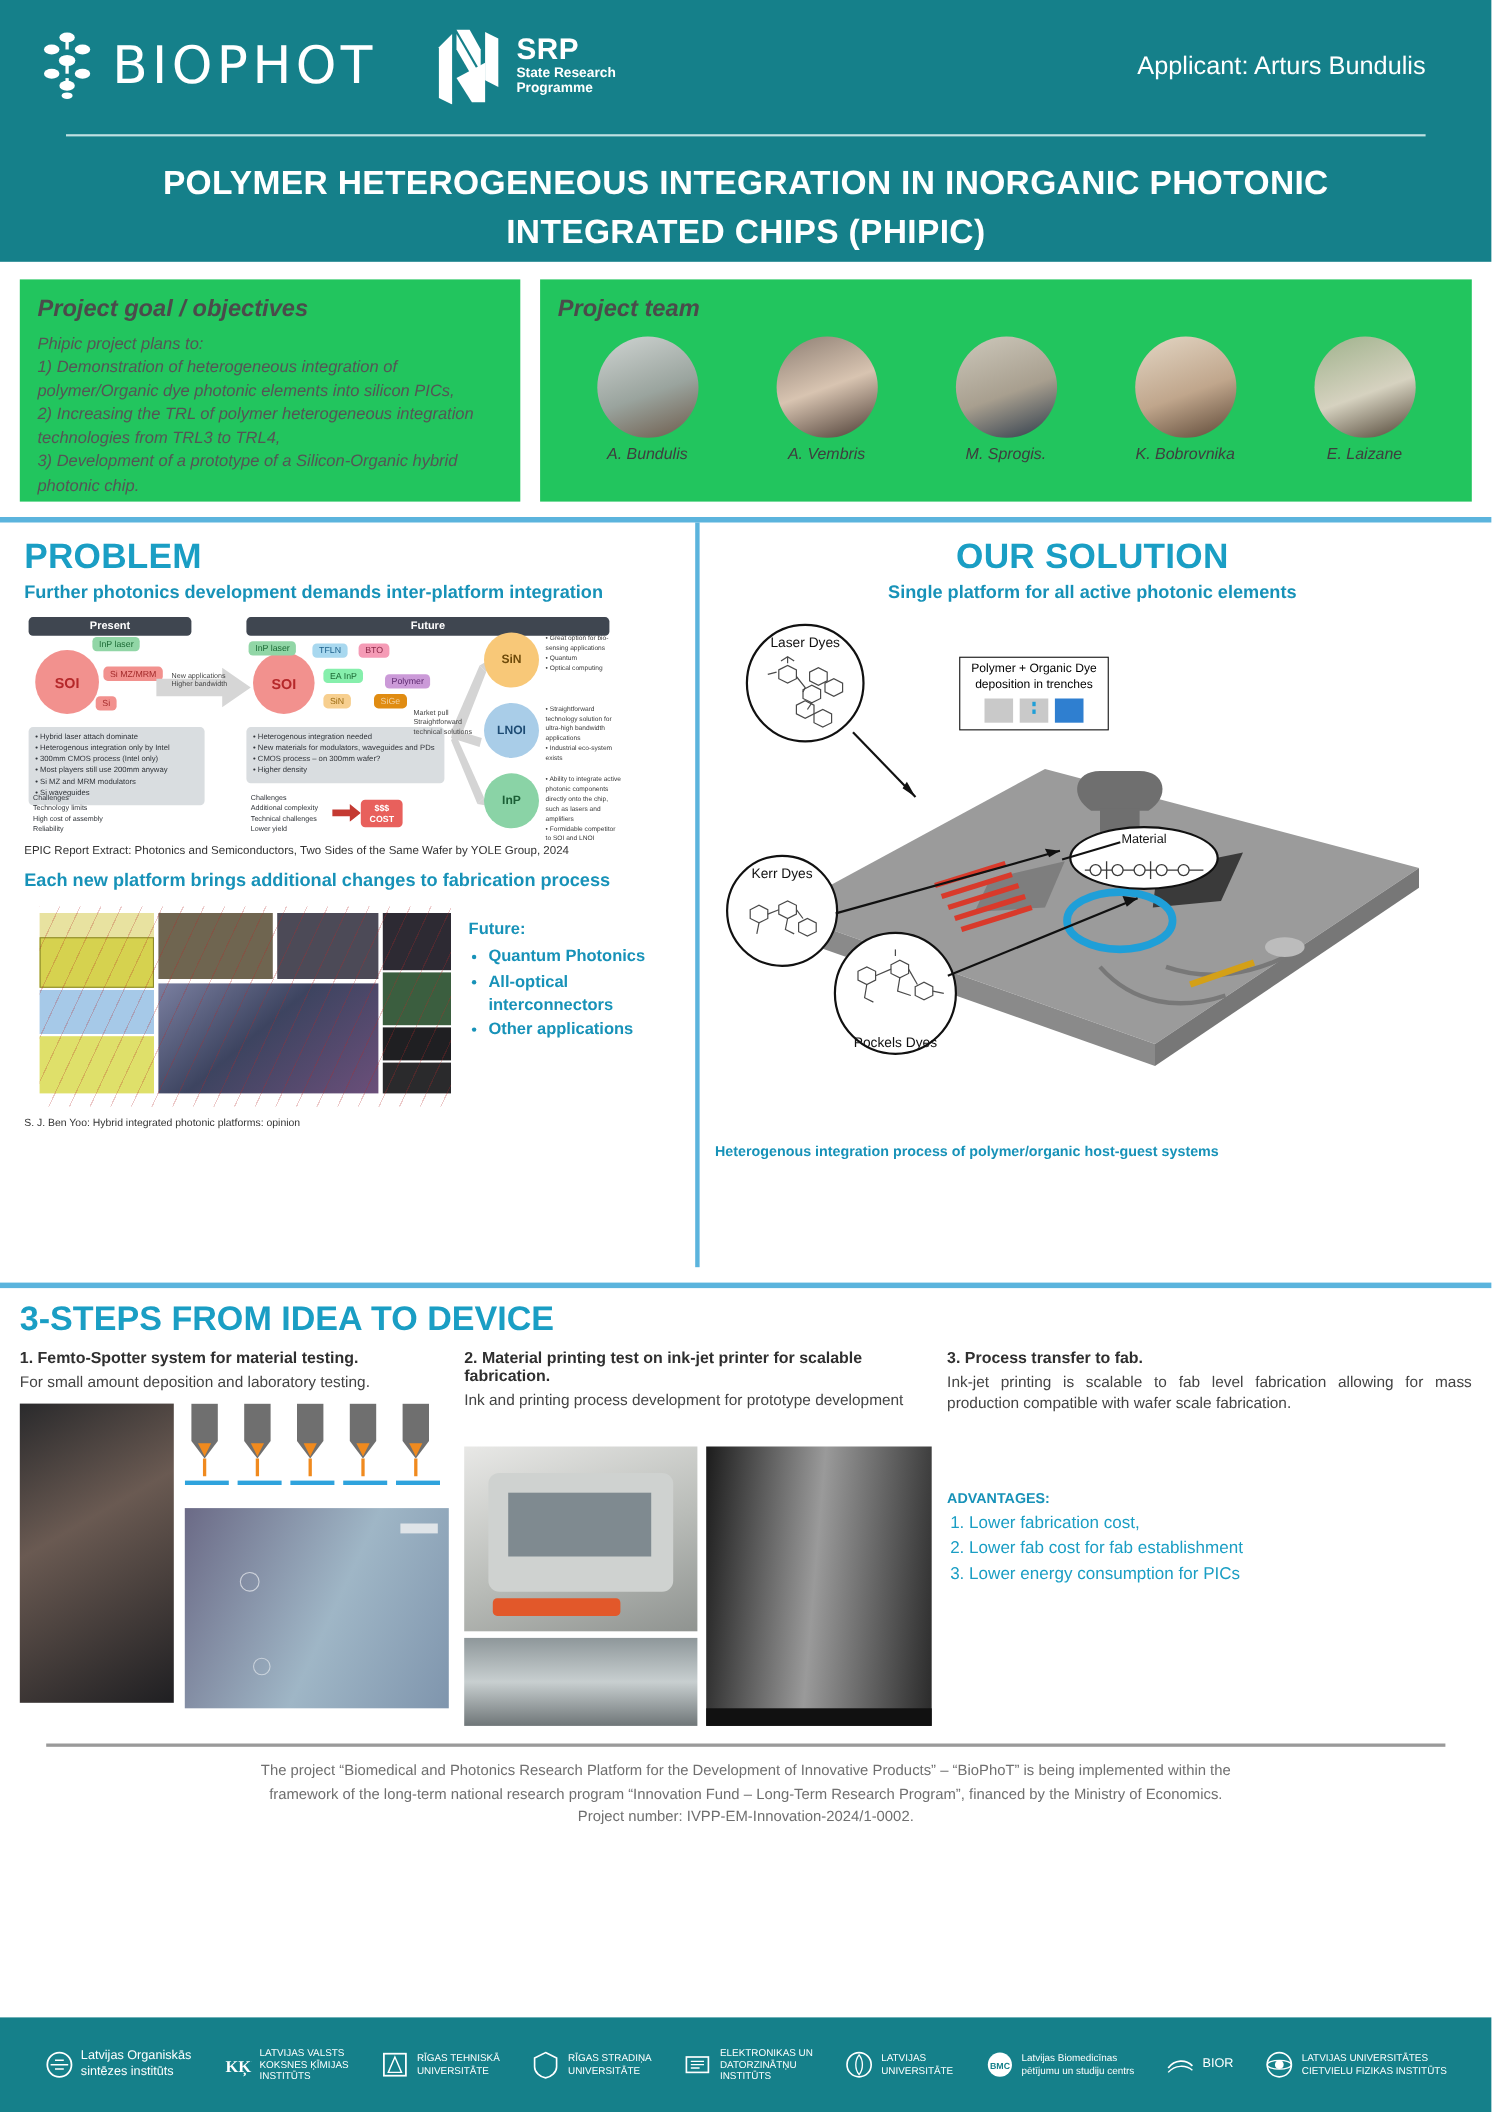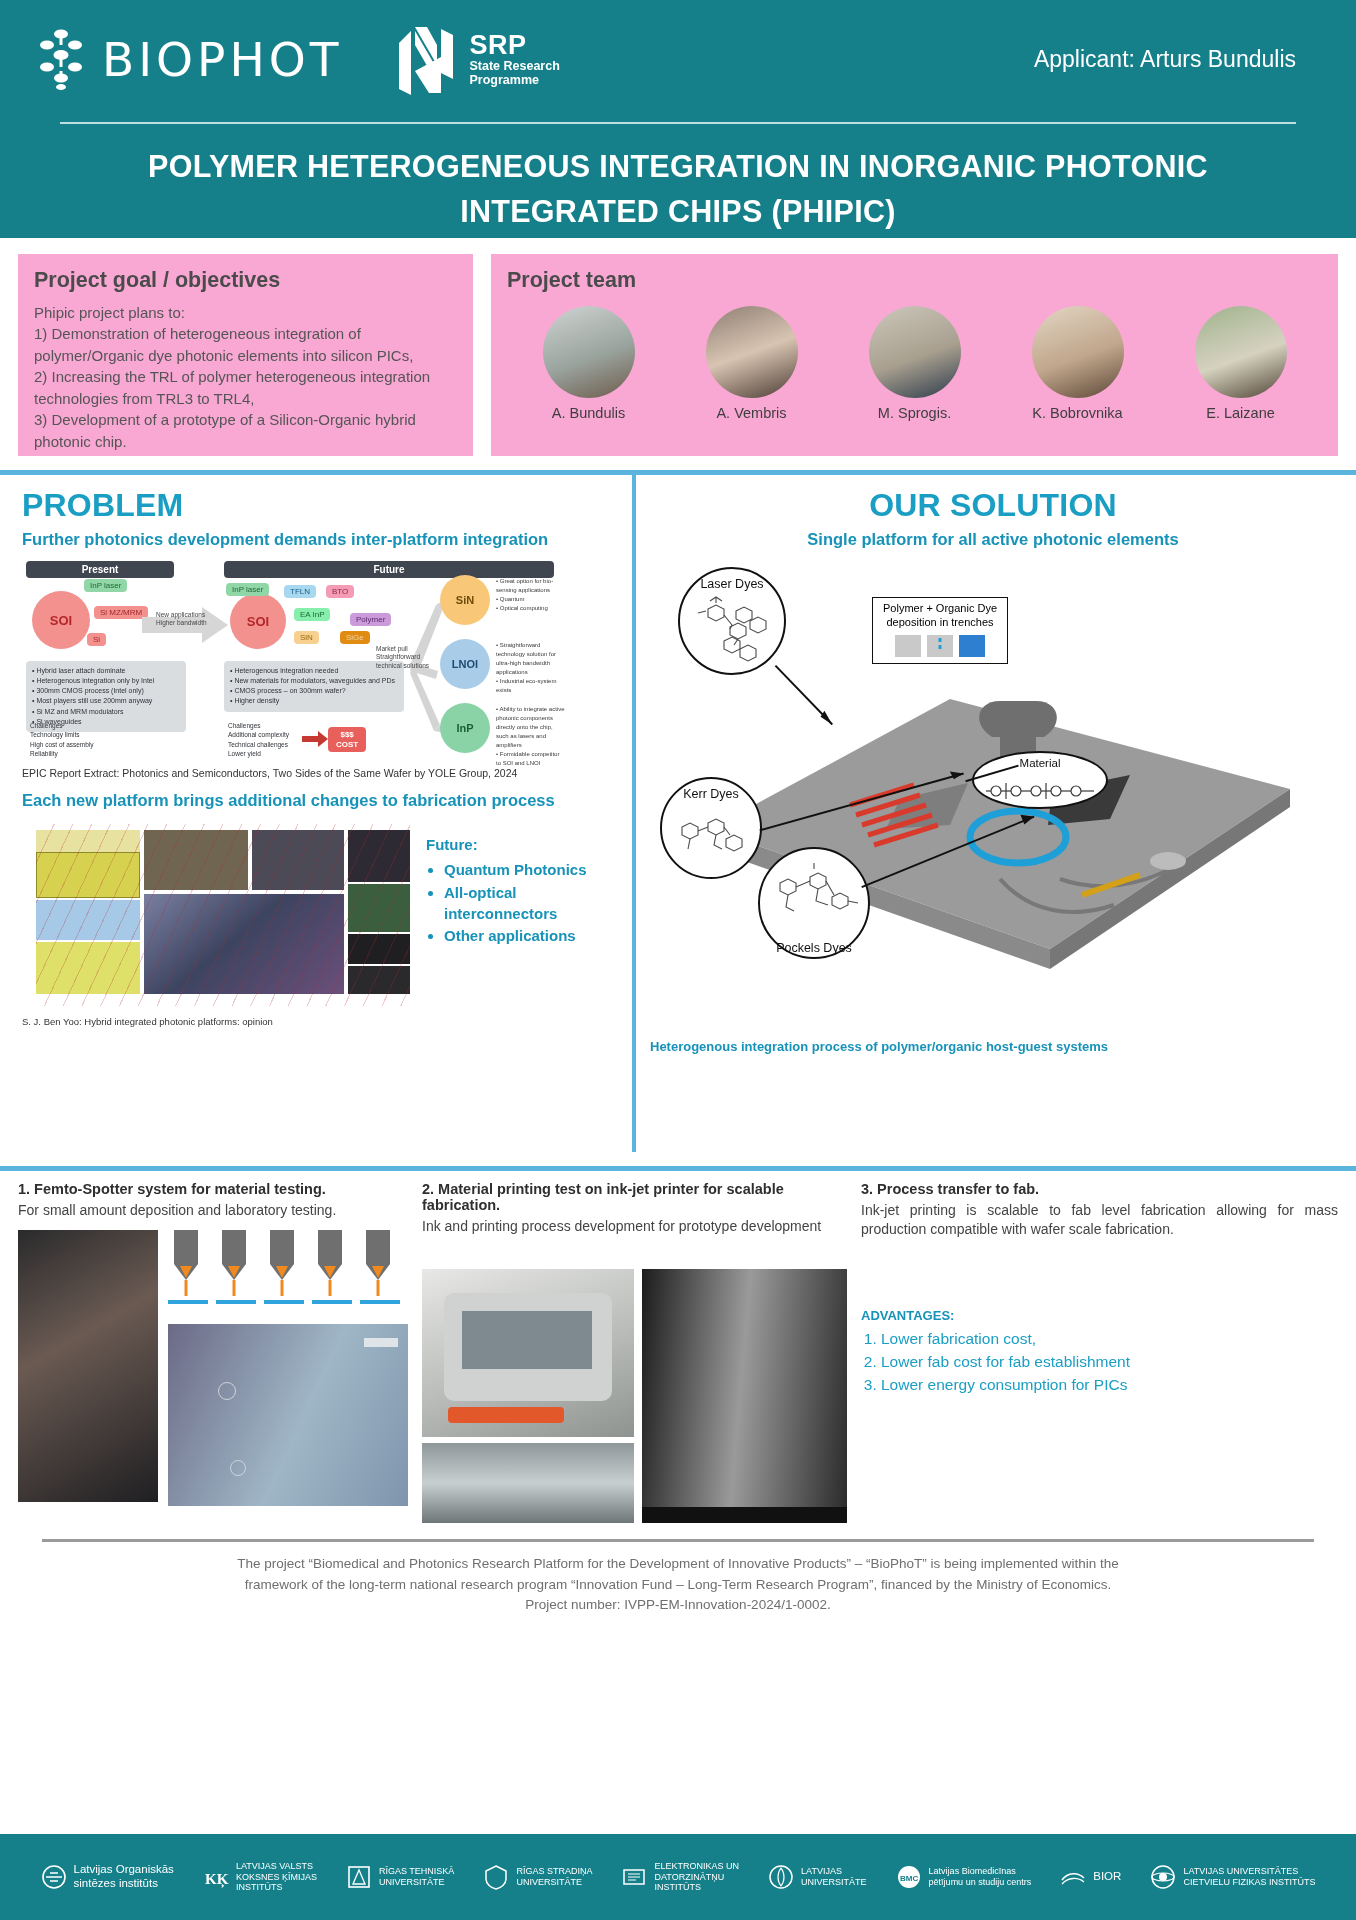--- a/index.html
+++ b/index.html
@@ -37,21 +37,21 @@
   .header-rule {
     height: 2px; background: #bfe0e2; margin: 4px 24px 0 24px;
   }
   .poster-title {
     color: #fff; text-align: center; font-size: 30.5px; font-weight: 700;
     letter-spacing: .3px; line-height: 1.48; padding: 20px 60px 0 60px;
   }
 
   
   .top-row { display: flex; gap: 18px; padding: 16px 18px 0 18px; height: 218px; }
-  .panel { background: #f9a8d4; padding: 14px 16px 10px 16px; }
+  .panel { background: #22c55e; padding: 14px 16px 10px 16px; font-style: italic; }
   .panel-h { font-size: 21.5px; font-weight: 700; color: #4b4b4b; margin-bottom: 9px; }
   .goal-panel { width: 455px; }
   .goal-text { font-size: 15px; color: #555; line-height: 1.43; }
   .team-panel { flex: 1; }
   .team-row { display: flex; justify-content: space-around; padding-top: 4px; }
   .member { text-align: center; width: 112px; }
   .avatar {
     width: 92px; height: 92px; border-radius: 50%; margin: 0 auto 7px auto;
     background: #b9bfc0; overflow: hidden; position: relative;
   }
@@ -510,20 +510,21 @@
       </svg>
     </div>
 
     <div class="sol-cap">Heterogenous integration process of  polymer/organic host-guest systems</div>
   </div>
 </div>
 
 <div class="divider"></div>
 
 <div class="steps-sec">
+  <div class="steps-title">3-STEPS FROM IDEA TO DEVICE</div>
 
   <div class="steps-row">
 
     <div class="step s1">
       <div class="step-h">1. Femto-Spotter system for material testing.</div>
       <div class="step-p">For small amount deposition and laboratory testing.</div>
       <div style="display:flex;gap:10px;margin-top:10px;">
         <div class="ph" style="width:140px;height:272px;background:linear-gradient(150deg,#2a2a2c,#6a5a52 40%,#1f1f22);"></div>
         <div style="width:240px;">
           <svg width="240" height="84" viewBox="0 0 240 84">

